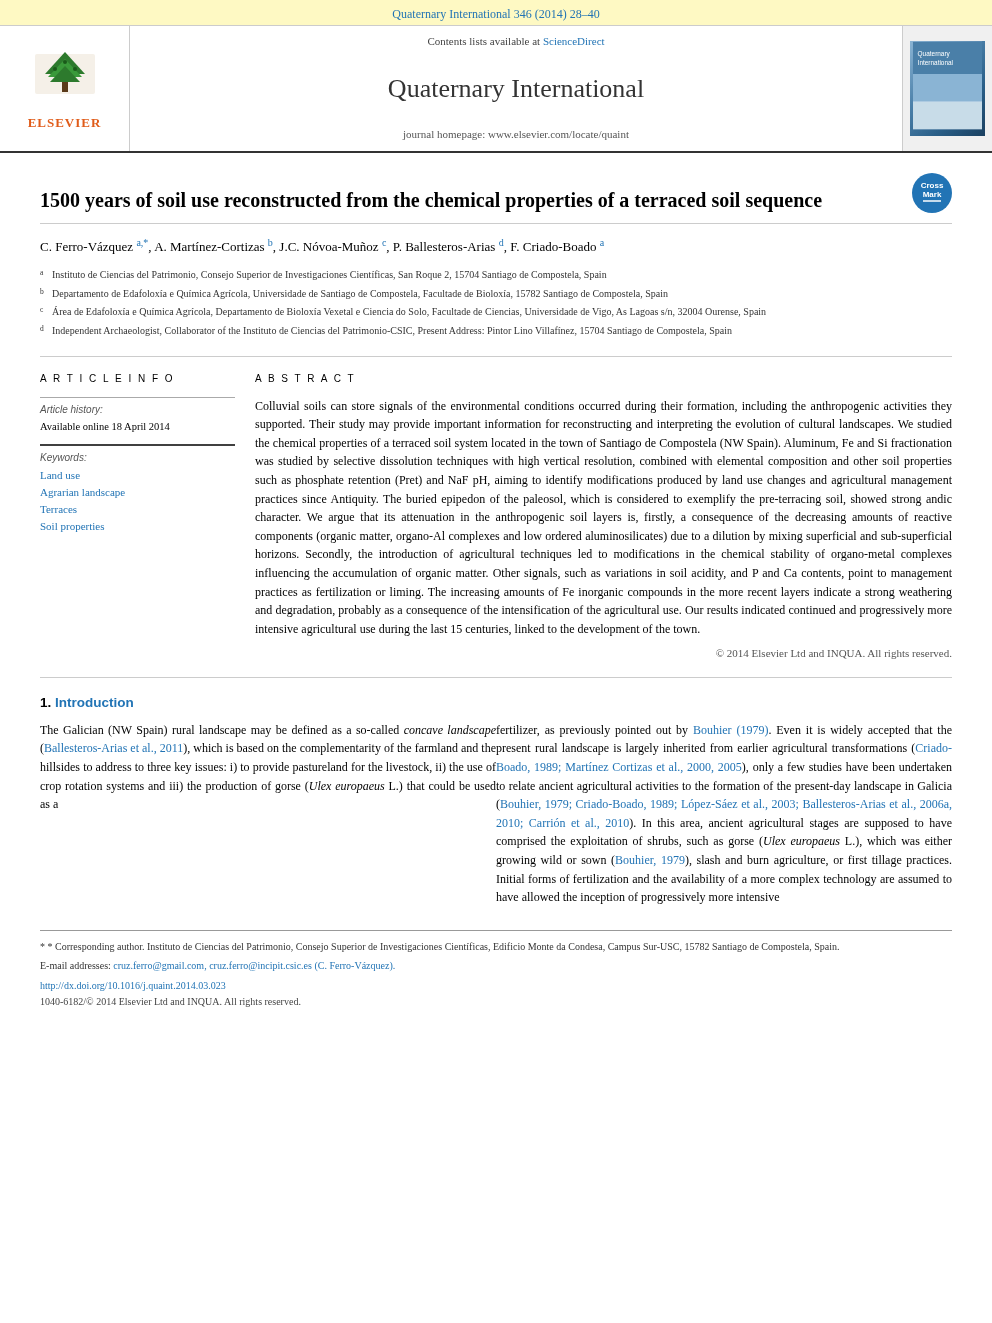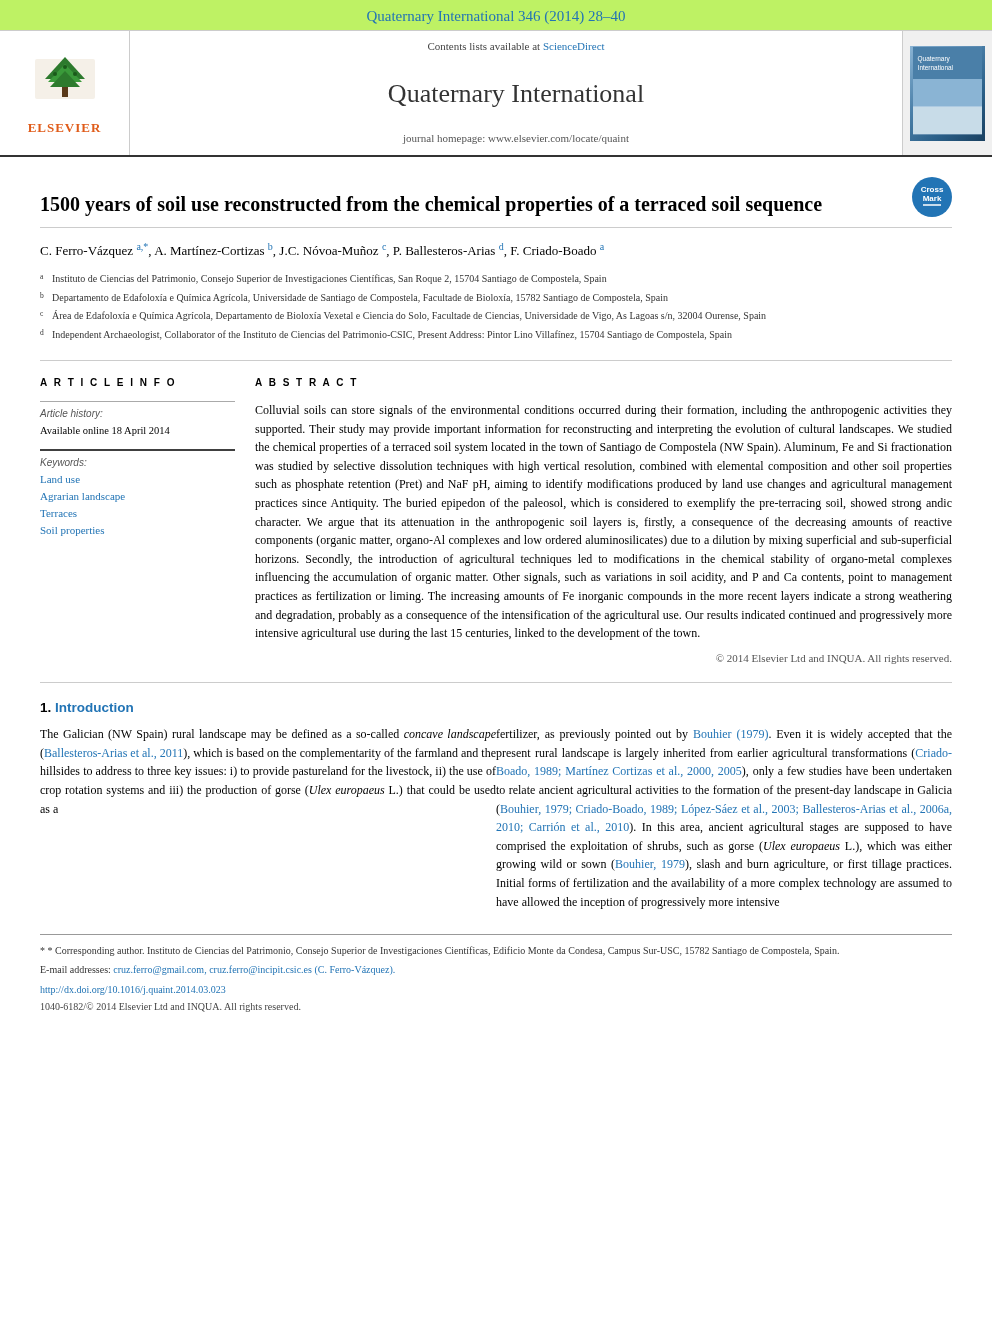--- a/index.html
+++ b/index.html
@@ -13,24 +13,24 @@
       line-height: 1.45;
     }
     .page-wrapper {
       width: 992px;
       background: #fff;
       padding: 0;
     }
 
     
     .top-bar {
-      background: #bef264;
+      background: #fef9c3;
       text-align: center;
       padding: 6px 0 2px 0;
-      font-size: 15px;
+      font-size: 12px;
       color: #2274b5;
       border-bottom: 1px solid #ccc;
     }
 
     
     .journal-header {
       display: flex;
       align-items: stretch;
       border-bottom: 2px solid #333;
       min-height: 110px;
@@ -193,21 +193,21 @@
       width: 195px;
       flex-shrink: 0;
     }
     .col-right {
       flex: 1;
     }
 
     
     .section-heading {
       font-size: 10px;
-      font-weight: bold;
+      font-weight: normal;
       letter-spacing: 2px;
       text-transform: uppercase;
       margin-bottom: 10px;
       font-family: Arial, sans-serif;
       color: #000;
     }
     .info-block {
       margin-bottom: 10px;
       border-top: 1px solid #aaa;
       padding-top: 5px;

